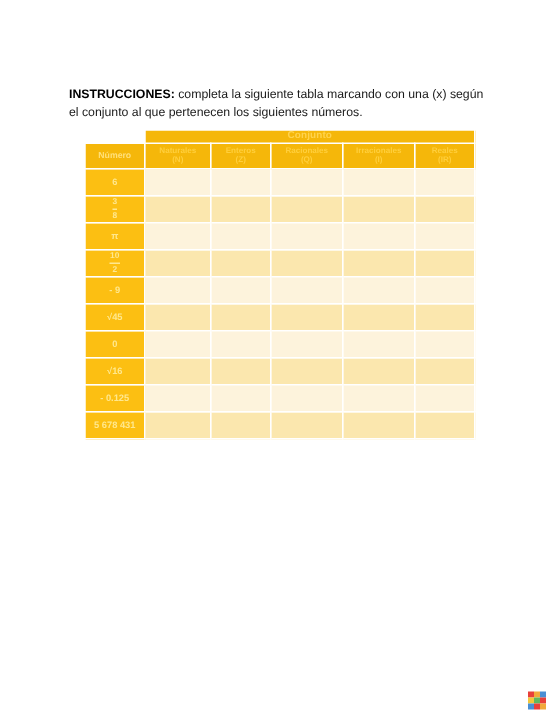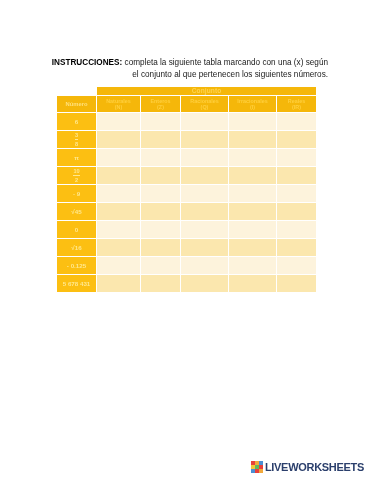--- a/index.html
+++ b/index.html
@@ -37,21 +37,21 @@
   }
 
   .instructions {
     position: absolute;
     left: 46px;
     top: 57px;
     width: 282px;
     font-size: 8.2px;
     line-height: 11.5px;
     color: #1a1a1a;
-    text-align: right;
+    text-align: left;
   }
   .instructions b {
     font-weight: bold;
     color: #000;
   }
 
   
   .tbl-wrap {
     position: absolute;
     left: 56px;
@@ -301,16 +301,15 @@
         <i style="background: rgb(232, 64, 58);"></i>
         <i style="background: rgb(242, 169, 59);"></i>
         <i style="background: rgb(74, 143, 212);"></i>
         <i style="background: rgb(242, 200, 59);"></i>
         <i style="background: rgb(95, 184, 95);"></i>
         <i style="background: rgb(232, 64, 58);"></i>
         <i style="background: rgb(74, 143, 212);"></i>
         <i style="background: rgb(232, 64, 58);"></i>
         <i style="background: rgb(242, 169, 59);"></i>
       </span>
-    <span class="logo-text">LIVEWORKSHEETS</span>
   </div>
 
 </div>
 
 </body></html>

